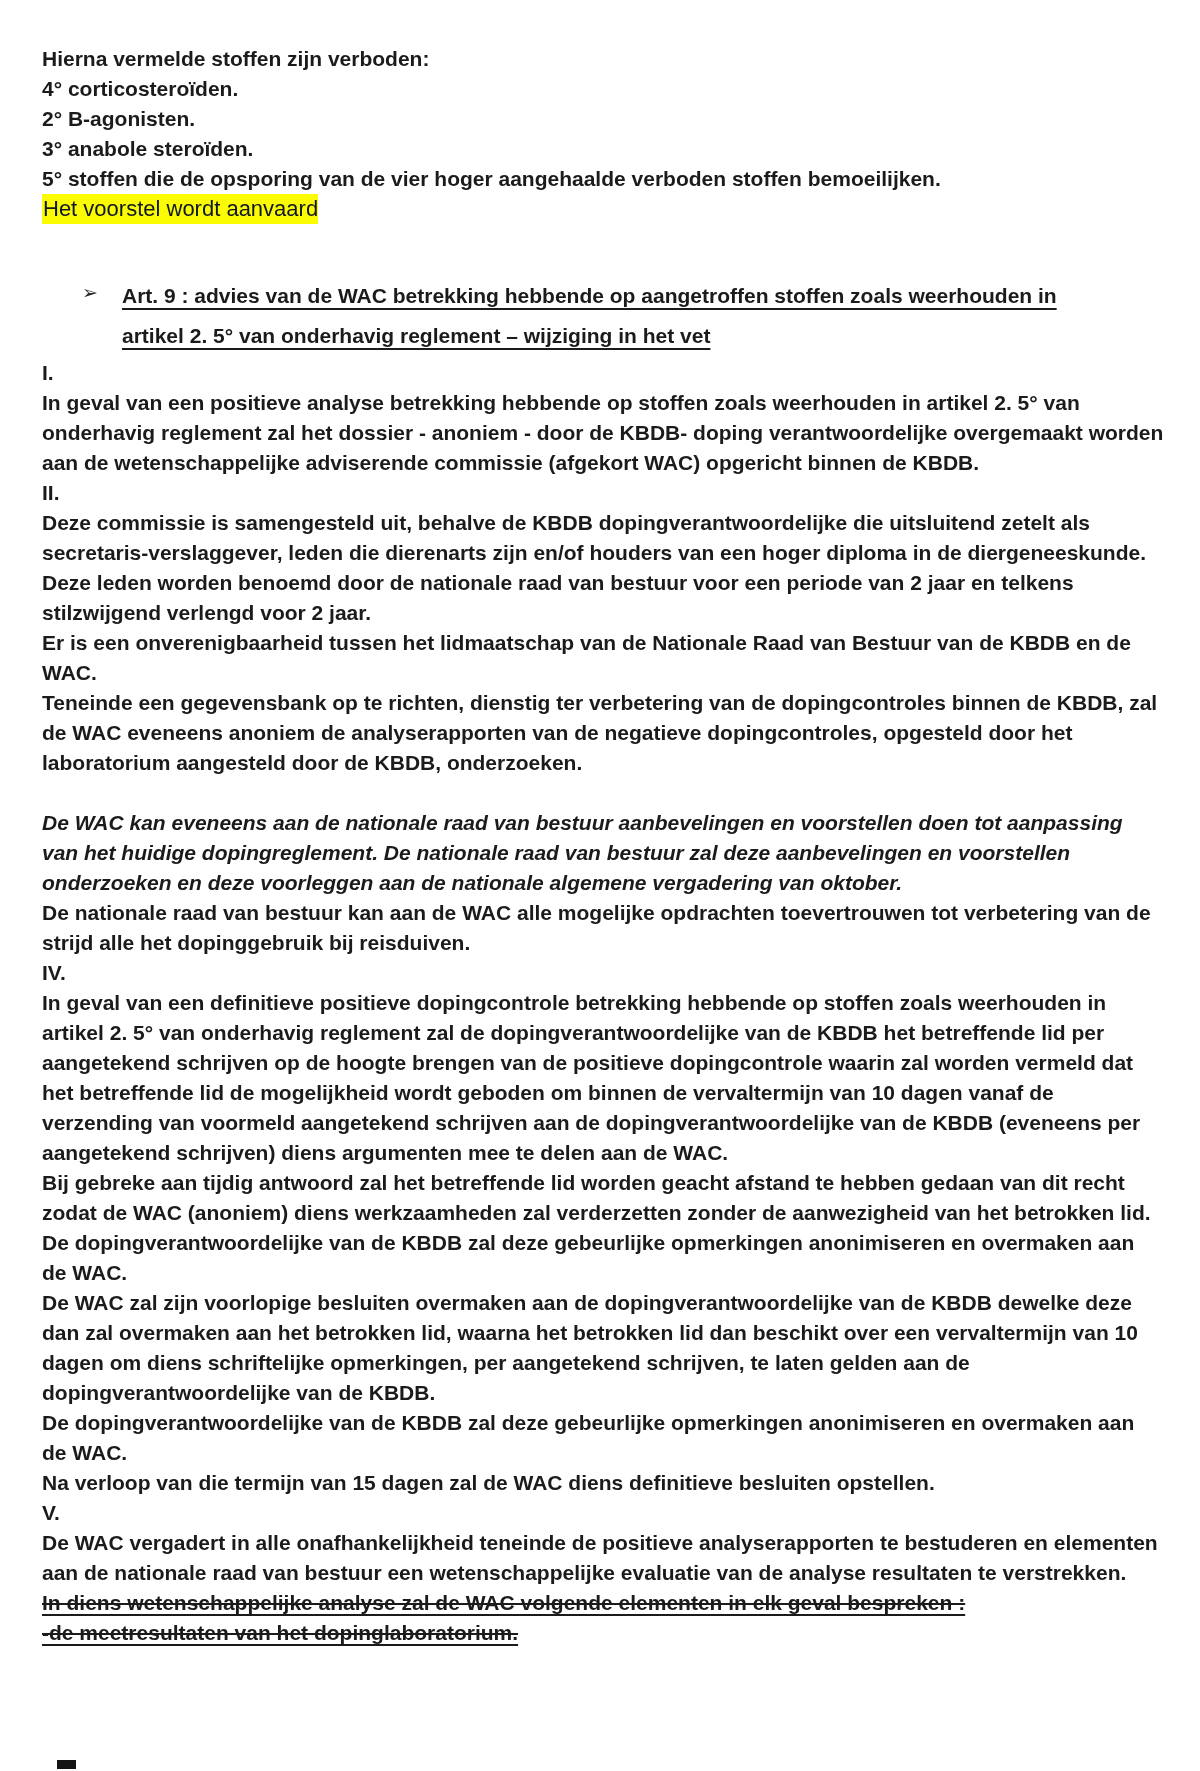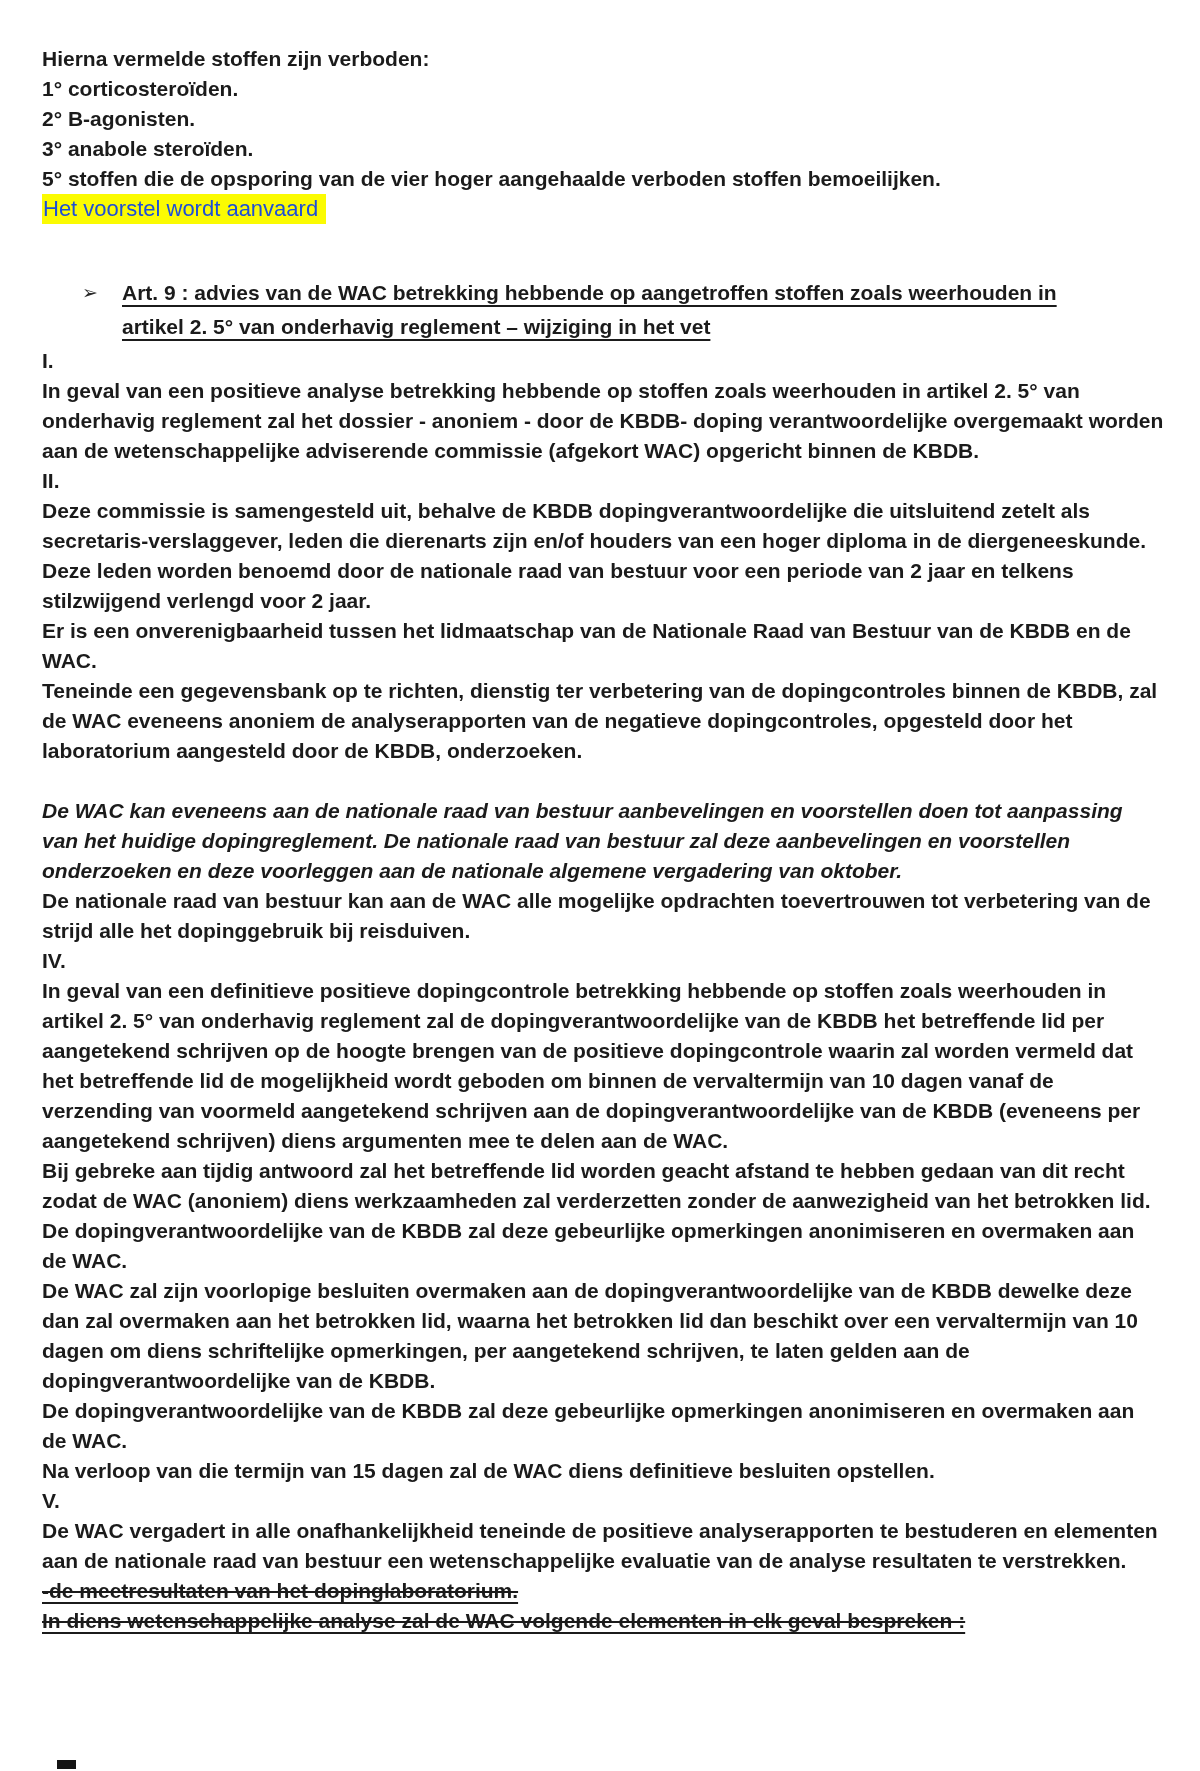--- a/index.html
+++ b/index.html
@@ -16,39 +16,39 @@
     line-height:30px;
     color:#1b1b1b;
     overflow:hidden;
   }
   .page p{margin:0;max-width:1122px;}
   .hl-line{margin:0;}
   .hl{
     background:#fbfb02;
     font-weight:400;
     font-size:22px;
-    padding:2px 8px 3px 1px;
-    color:#1d4ed8;
+    padding:2px 0 3px 1px;
+    color:#0f172a;
   }
   .heading{
     display:flex;
     align-items:flex-start;
     margin:52px 0 2px 40px;
   }
   .bullet{
     flex:none;
     width:40px;
     font-weight:400;
     font-size:19px;
     line-height:33px;
     color:#2a2a2a;
   }
   .heading-text{
     max-width:958px;
-    line-height:34px;
+    line-height:40px;
     text-decoration:underline;
     text-decoration-thickness:2px;
     text-underline-offset:5px;
   }
   .spaced{margin-top:30px !important;font-style:italic;}
   .strike{
     text-decoration:line-through underline;
     text-decoration-thickness:2px;
     text-underline-offset:4px;
   }
@@ -60,21 +60,21 @@
     height:9px;
     background:#141414;
   }
 </style>
 </head>
 <body>
 
 <div class="page">
 
   <p>Hierna vermelde stoffen zijn verboden:</p>
-  <p>1° corticosteroïden.</p>
+  <p>4° corticosteroïden.</p>
   <p>2° B-agonisten.</p>
   <p>3° anabole steroïden.</p>
   <p>5° stoffen die de opsporing van de vier hoger aangehaalde verboden stoffen bemoeilijken.</p>
   <p class="hl-line"><span class="hl">Het voorstel wordt aanvaard</span></p>
 
   <div class="heading">
     <span class="bullet">➢</span>
     <span class="heading-text">Art. 9 : advies van de WAC betrekking hebbende op aangetroffen stoffen zoals weerhouden in artikel 2. 5° van onderhavig reglement – wijziging in het vet</span>
   </div>
 
@@ -88,17 +88,17 @@
   <p>De nationale raad van bestuur kan aan de WAC alle mogelijke opdrachten toevertrouwen tot verbetering van de strijd alle het dopinggebruik bij reisduiven.</p>
   <p>IV.</p>
   <p>In geval van een definitieve positieve dopingcontrole betrekking hebbende op stoffen zoals weerhouden in artikel 2. 5° van onderhavig reglement zal de dopingverantwoordelijke van de KBDB het betreffende lid per aangetekend schrijven op de hoogte brengen van de positieve dopingcontrole waarin zal worden vermeld dat het betreffende lid de mogelijkheid wordt geboden om binnen de vervaltermijn van 10 dagen vanaf de verzending van voormeld aangetekend schrijven aan de dopingverantwoordelijke van de KBDB (eveneens per aangetekend schrijven) diens argumenten mee te delen aan de WAC.</p>
   <p>Bij gebreke aan tijdig antwoord zal het betreffende lid worden geacht afstand te hebben gedaan van dit recht zodat de WAC (anoniem) diens werkzaamheden zal verderzetten zonder de aanwezigheid van het betrokken lid.</p>
   <p>De dopingverantwoordelijke van de KBDB zal deze gebeurlijke opmerkingen anonimiseren en overmaken aan de WAC.</p>
   <p>De WAC zal zijn voorlopige besluiten overmaken aan de dopingverantwoordelijke van de KBDB dewelke deze dan zal overmaken aan het betrokken lid, waarna het betrokken lid dan beschikt over een vervaltermijn van 10 dagen om diens schriftelijke opmerkingen, per aangetekend schrijven, te laten gelden aan de dopingverantwoordelijke van de KBDB.</p>
   <p>De dopingverantwoordelijke van de KBDB zal deze gebeurlijke opmerkingen anonimiseren en overmaken aan de WAC.</p>
   <p>Na verloop van die termijn van 15 dagen zal de WAC diens definitieve besluiten opstellen.</p>
   <p>V.</p>
   <p>De WAC vergadert in alle onafhankelijkheid teneinde de positieve analyserapporten te bestuderen en elementen aan de nationale raad van bestuur een wetenschappelijke evaluatie van de analyse resultaten te verstrekken.</p>
+  <p class="strike">In diens wetenschappelijke analyse zal de WAC volgende elementen in elk geval bespreken :</p>
   <p class="strike">-de meetresultaten van het dopinglaboratorium.</p>
-  <p class="strike">In diens wetenschappelijke analyse zal de WAC volgende elementen in elk geval bespreken :</p>
 
   <div class="artifact"></div>
 </div>
 
 </body></html>

